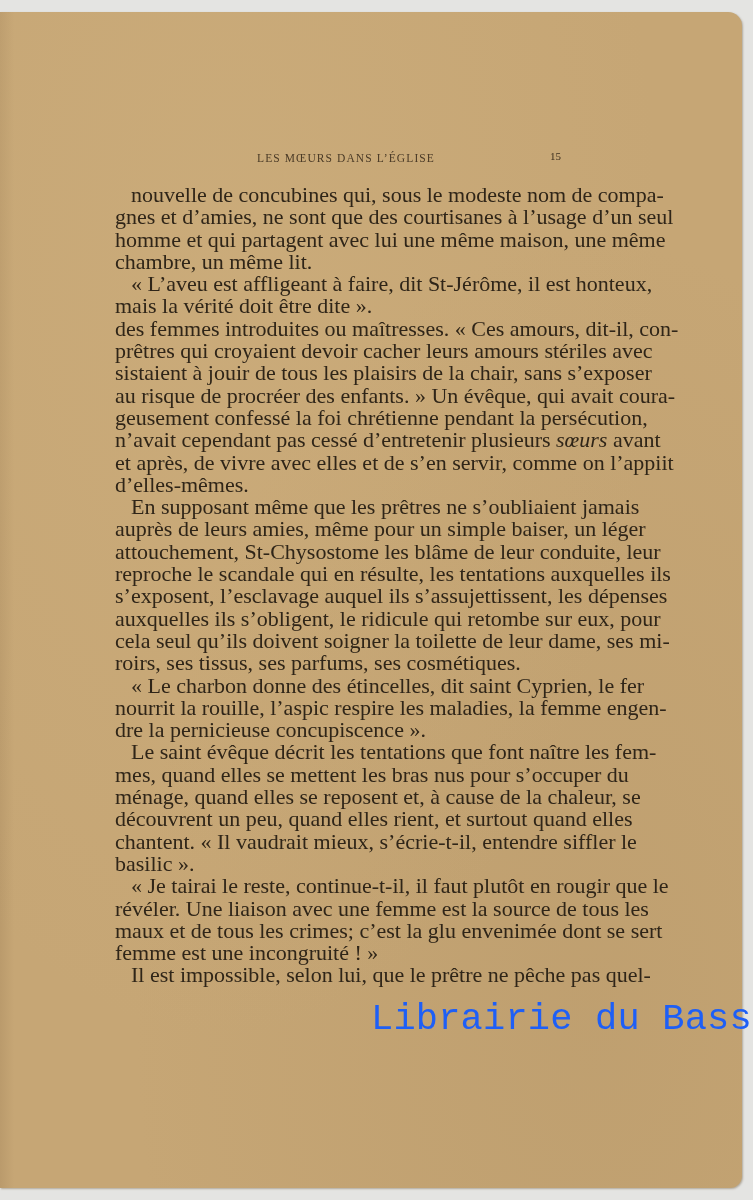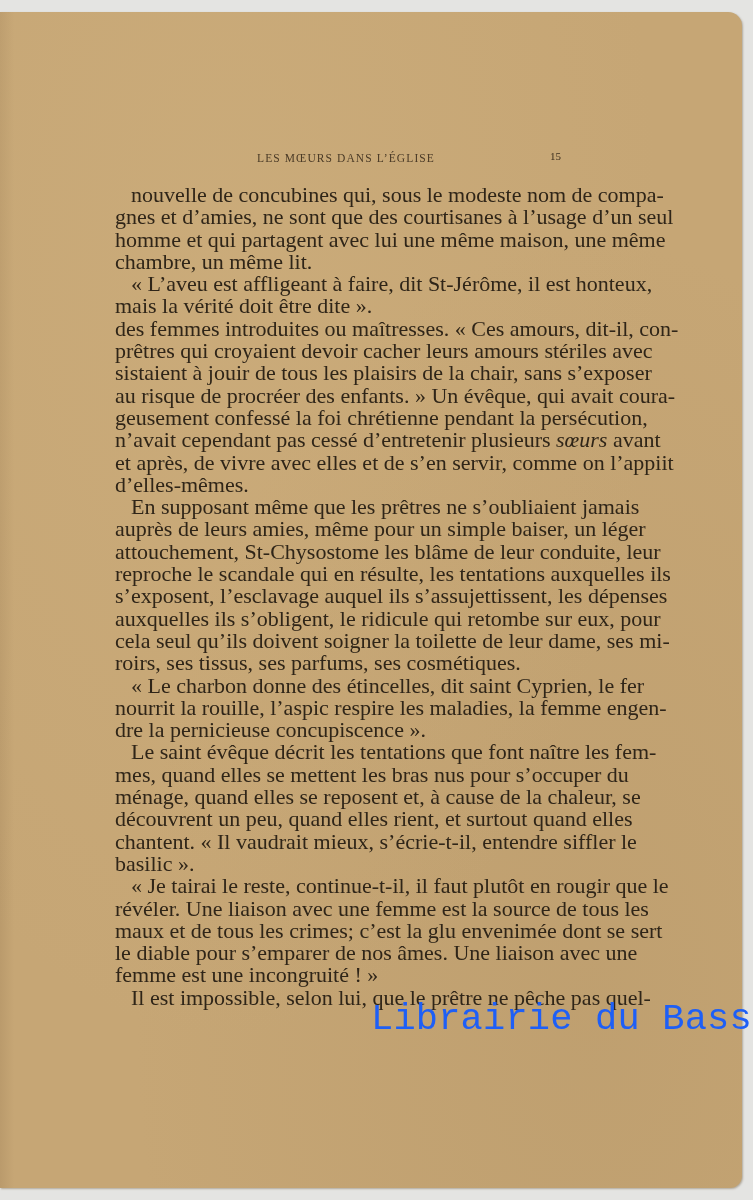--- a/index.html
+++ b/index.html
@@ -142,21 +142,20 @@
         <span class="line">mes, quand elles se mettent les bras nus pour s’occuper du</span>
         <span class="line">ménage, quand elles se reposent et, à cause de la chaleur, se</span>
         <span class="line">découvrent un peu, quand elles rient, et surtout quand elles</span>
         <span class="line">chantent. « Il vaudrait mieux, s’écrie-t-il, entendre siffler le</span>
         <span class="line last">basilic ».</span>
       </div>
       <div>
         <span class="line indent">« Je tairai le reste, continue-t-il, il faut plutôt en rougir que le</span>
         <span class="line">révéler. Une liaison avec une femme est la source de tous les</span>
         <span class="line">maux et de tous les crimes; c’est la glu envenimée dont se sert</span>
-        <span class="line">le diable pour s’emparer de nos âmes. Une liaison avec une</span>
         <span class="line last">femme est une incongruité ! »</span>
       </div>
       <div>
         <span class="line indent last">Il est impossible, selon lui, que le prêtre ne pêche pas quel-</span>
       </div>
     </div>
 </div>
 
 <div class="watermark">Librairie du Bassin</div>
 

